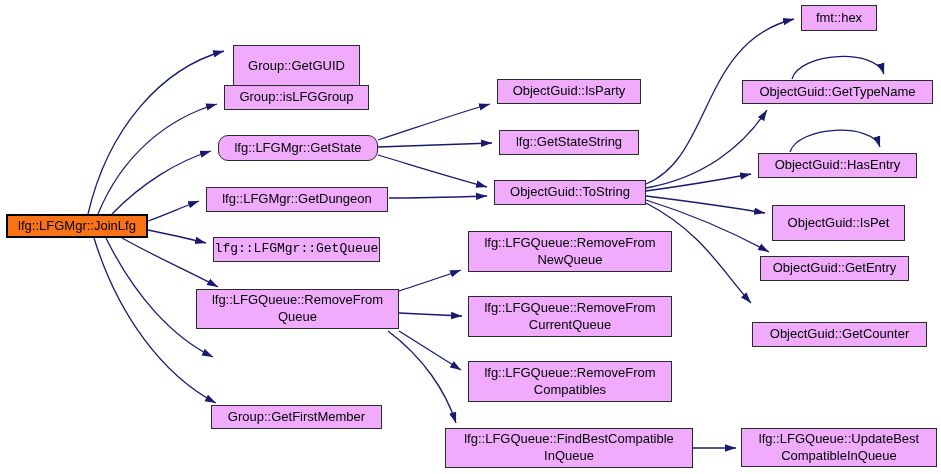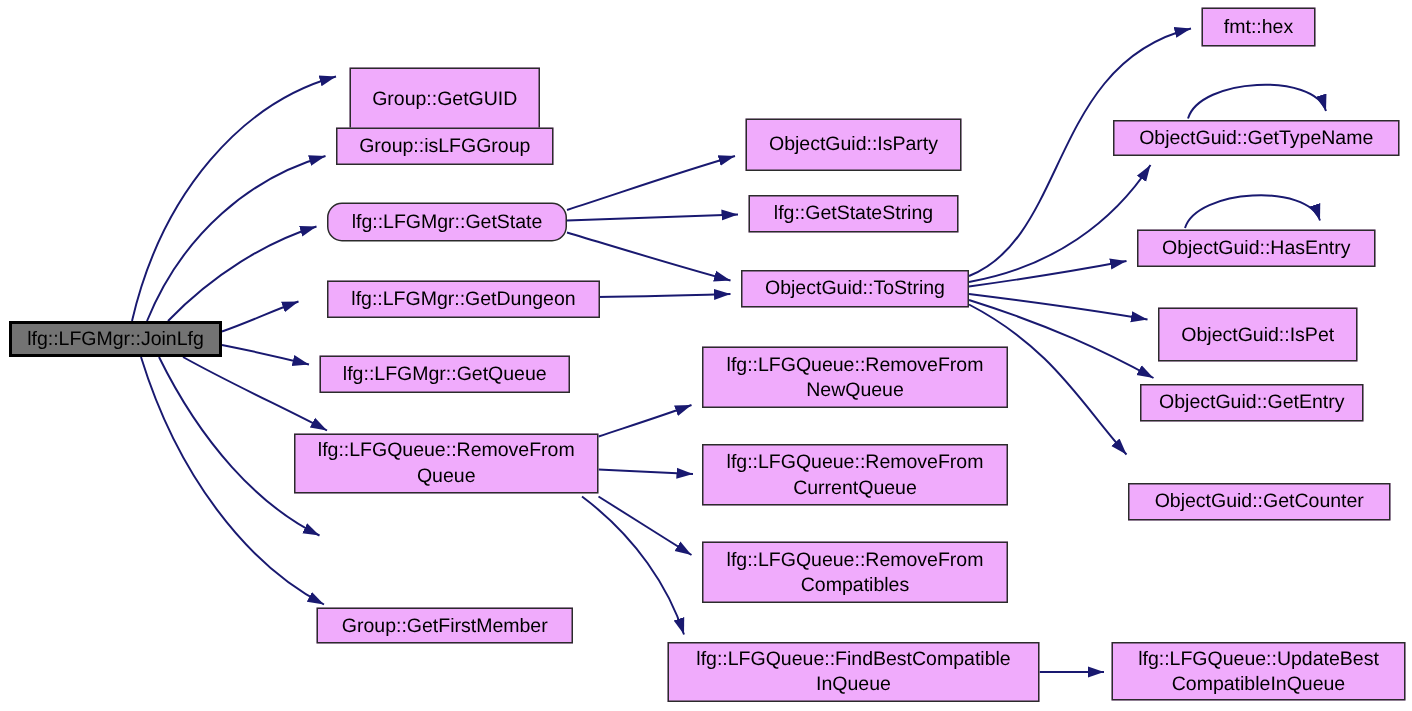--- a/index.html
+++ b/index.html
@@ -17,21 +17,21 @@
     display:flex;align-items:center;justify-content:center;
     background:#f0abfc;
     border:1px solid #2b2b2b;
     color:#000000;
     font-size:13px;line-height:1.3;
     text-align:center;
     white-space:pre-line;
     z-index:2;
   }
   .node.root{
-    background:#737373;
+    background:#f97316;
     border:2px solid #000000;
   }
   .edge{fill:none;stroke:#191970;stroke-width:1.3;}
 </style>
 </head>
 <body>
 
 <div id="canvas">
 
   <svg id="edges" width="941" height="474" viewBox="0 0 941 474" xmlns="http://www.w3.org/2000/svg">
@@ -68,31 +68,31 @@
   </svg>
 
   <div class="node root" style="left:6px;top:214px;width:142px;height:24px;">lfg::LFGMgr::JoinLfg</div>
 
   <div class="node" style="left:233px;top:35px;width:127px;height:42px;margin-top:10px;">Group::GetGUID</div>
 
   <div class="node" style="left:224px;top:85px;width:145px;height:25px;">Group::isLFGGroup</div>
 
   <div class="node" style="left:218px;top:135px;width:160px;height:26px;border-radius:10px;">lfg::LFGMgr::GetState</div>
 
-  <div class="node" style="left:206px;top:187px;width:182px;height:25px;margin-left:12px;">lfg::LFGMgr::GetDungeon</div>
+  <div class="node" style="left:206px;top:187px;width:182px;height:25px;">lfg::LFGMgr::GetDungeon</div>
 
-  <div class="node" style="left:213px;top:237px;width:167px;height:25px;">lfg::LFGMgr::GetQueue</div>
+  <div class="node" style="left:213px;top:237px;width:167px;height:25px;font-family:Liberation Mono, monospace;">lfg::LFGMgr::GetQueue</div>
 
   <div class="node" style="left:196px;top:289px;width:203px;height:40px;">lfg::LFGQueue::RemoveFrom
 Queue</div>
 
 
   <div class="node" style="left:211px;top:405px;width:171px;height:24px;">Group::GetFirstMember</div>
 
-  <div class="node" style="left:497px;top:79px;width:144px;height:35px;">ObjectGuid::IsParty</div>
+  <div class="node" style="left:497px;top:79px;width:144px;height:25px;">ObjectGuid::IsParty</div>
 
   <div class="node" style="left:499px;top:130px;width:140px;height:25px;">lfg::GetStateString</div>
 
   <div class="node" style="left:494px;top:180px;width:152px;height:25px;">ObjectGuid::ToString</div>
 
   <div class="node" style="left:468px;top:231px;width:204px;height:41px;">lfg::LFGQueue::RemoveFrom
 NewQueue</div>
 
   <div class="node" style="left:468px;top:296px;width:204px;height:41px;">lfg::LFGQueue::RemoveFrom
 CurrentQueue</div>

